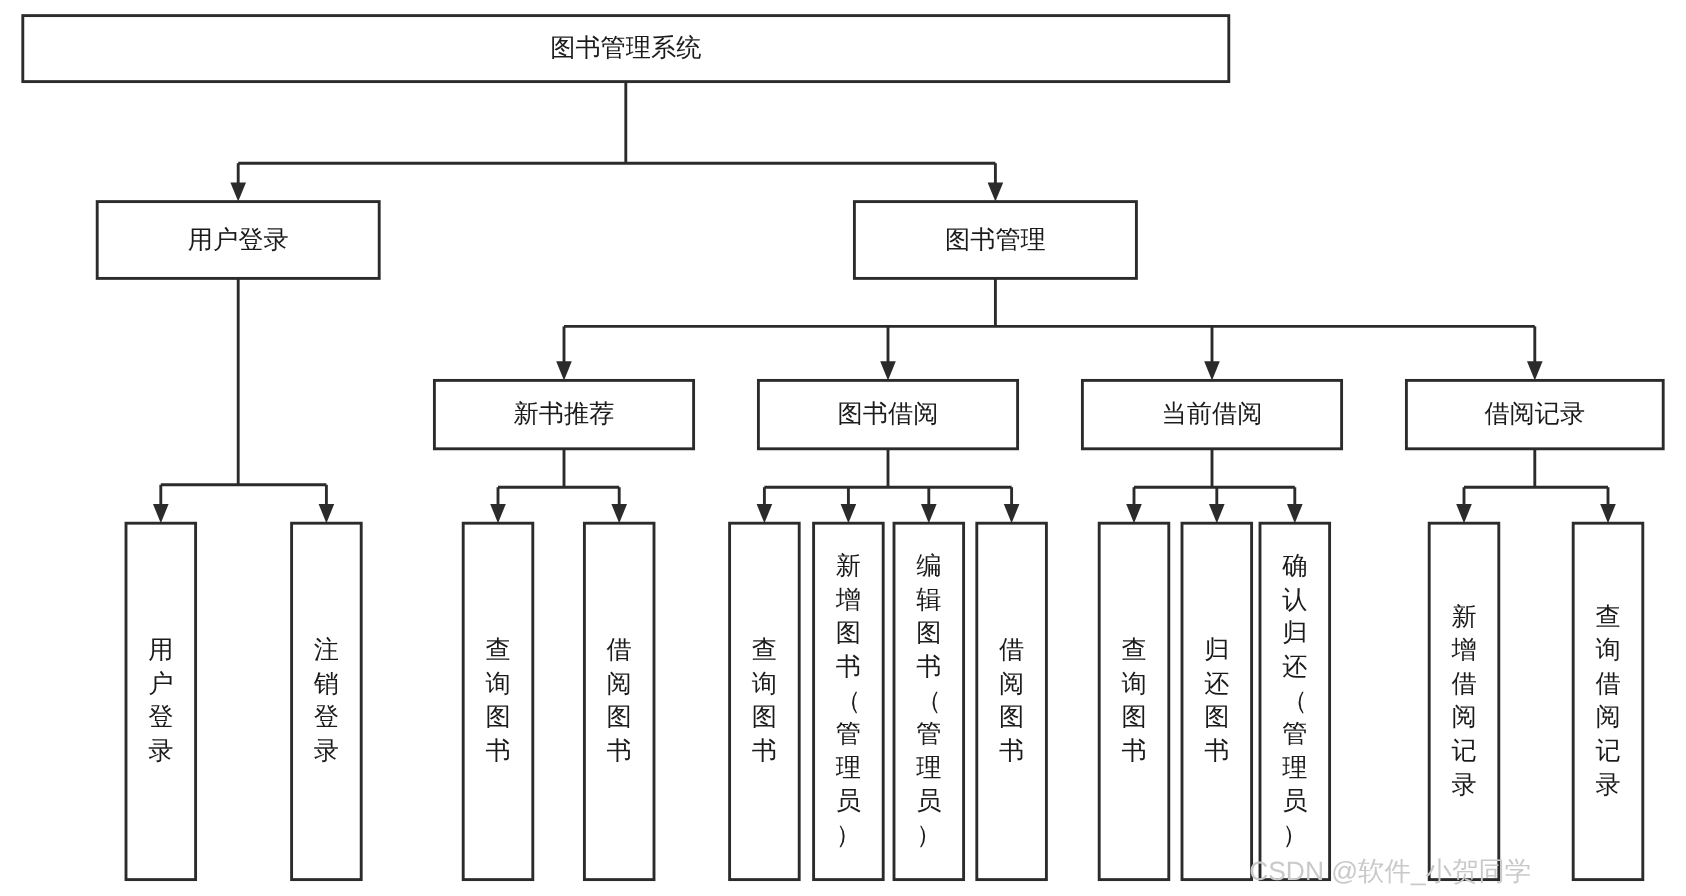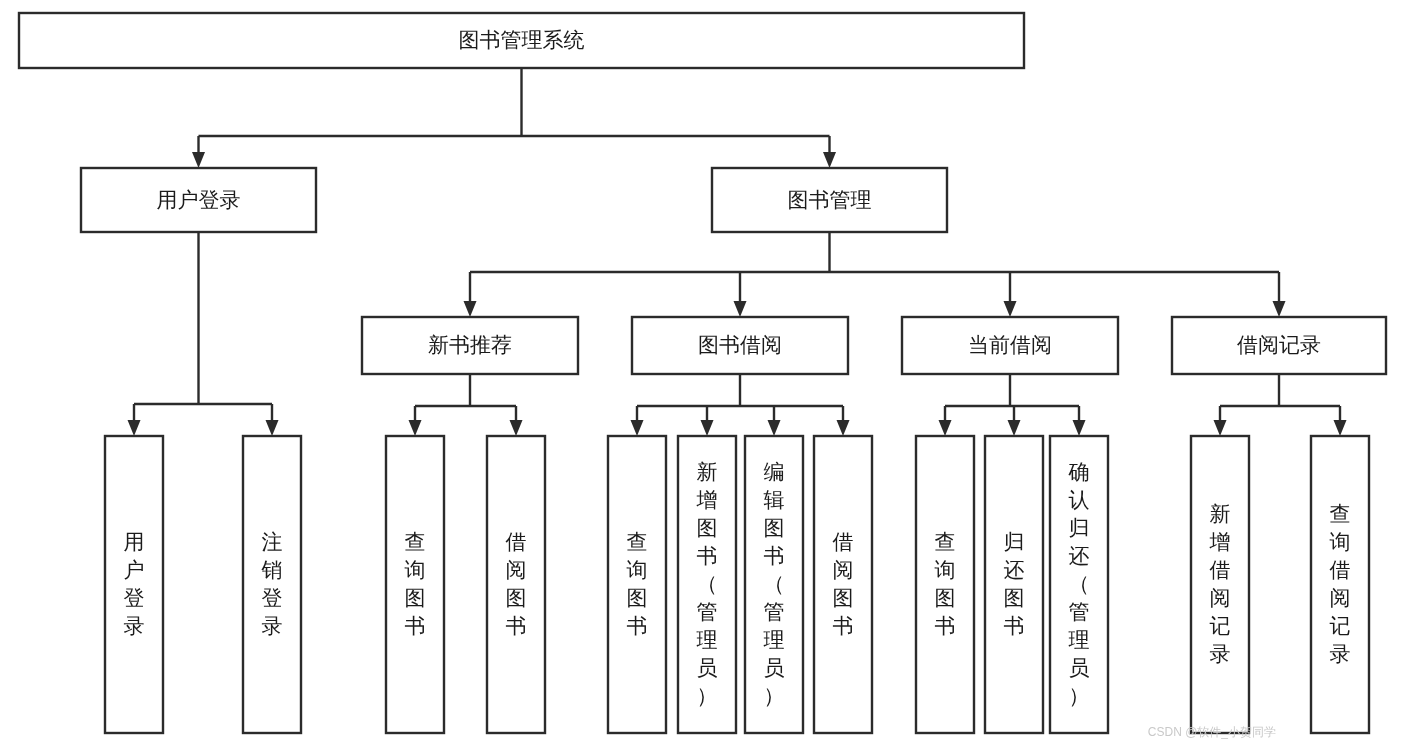--- a/index.html
+++ b/index.html
@@ -50,21 +50,21 @@
   }
   .arrow-head {
     fill: #2b2b2b;
     stroke: none;
   }
   .watermark {
     position: absolute;
     right: 10px;
     bottom: 6px;
     font-family: "Liberation Sans", "DejaVu Sans", sans-serif;
-    font-size: 12px;
+    font-size: 22px;
     color: #c9c9c9;
     white-space: nowrap;
     user-select: none;
     pointer-events: none;
   }
 </style>
 </head>
 <body>
 
 <div id="diagram-root">

